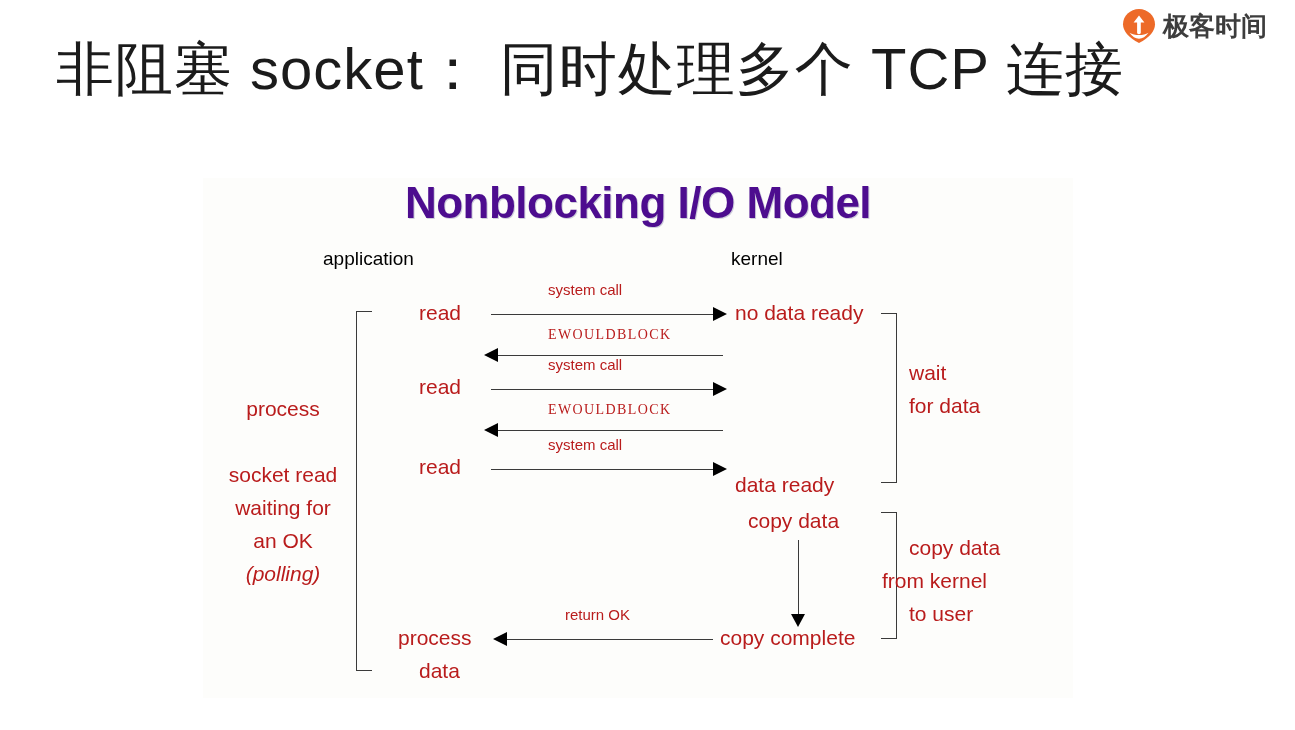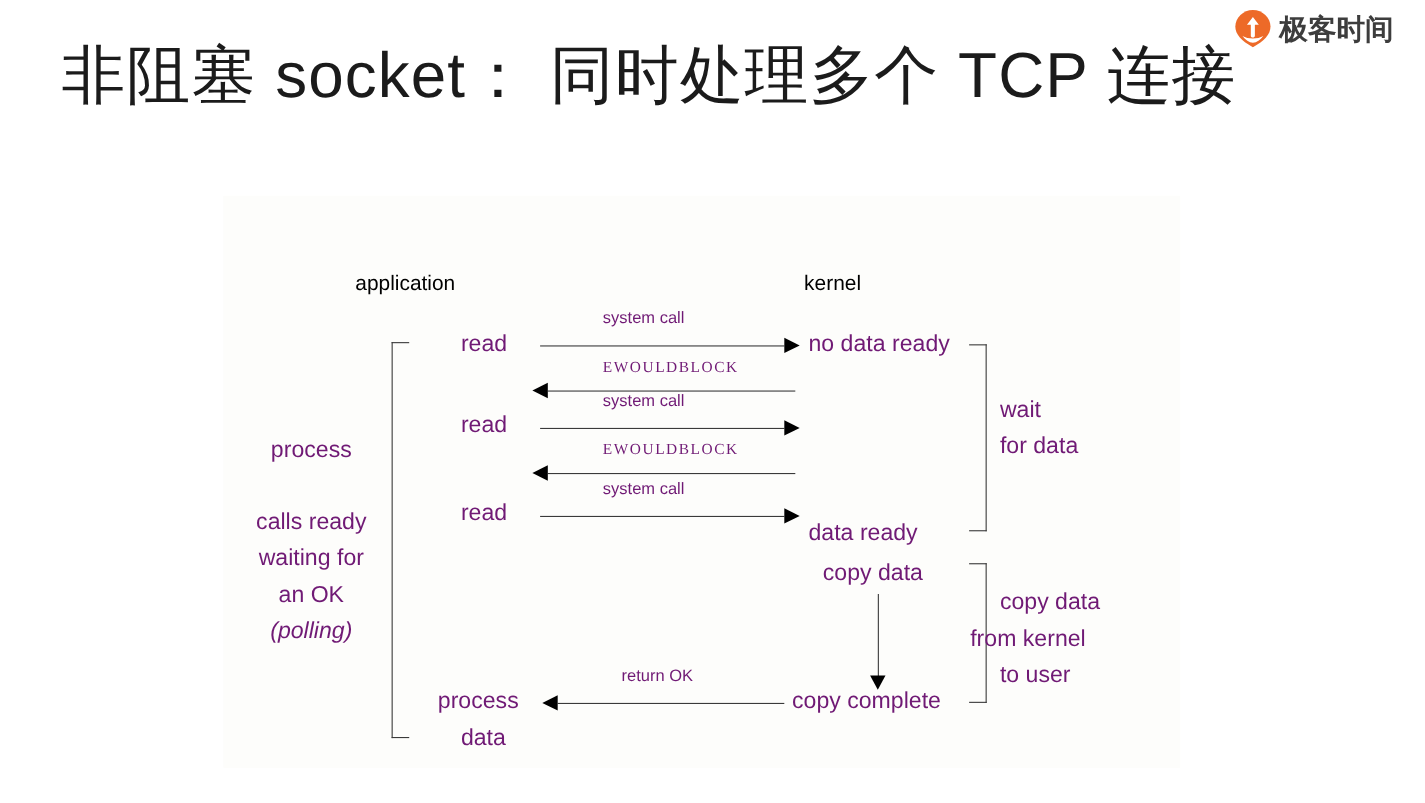--- a/index.html
+++ b/index.html
@@ -78,21 +78,21 @@
     font-size: 19px;
     font-weight: normal;
     color: #000;
   }
   .col-head.app  { left: 120px; top: 70px; }
   .col-head.krnl { left: 528px; top: 70px; }
 
   .lbl {
     position: absolute;
     font-size: 21px;
-    color: #701a75;
+    color: #b91c1c;
     white-space: nowrap;
     line-height: 1.22;
   }
   .lbl.small {
     font-size: 15px;
   }
   .lbl.mono {
     font-family: "Liberation Serif", "DejaVu Serif", serif;
     font-size: 14px;
     letter-spacing: 1.4px;
@@ -152,26 +152,27 @@
   <svg class="brand-mark" viewBox="0 0 34 36">
     <path d="M17 1 C8.2 1 1 8 1 16.2 C1 23.2 6.6 29.5 17 35 C27.4 29.5 33 23.2 33 16.2 C33 8 25.8 1 17 1 Z" fill="#ed6a28"></path>
     <path d="M17 7.5 L11.6 14.6 L15.1 14.6 L15.1 24.8 C15.1 25.6 15.8 26.2 16.9 26.2 C18.1 26.2 18.8 25.6 18.8 24.8 L18.8 14.6 L22.4 14.6 Z" fill="#ffffff"></path>
     <path d="M7.5 24.8 C10.4 28.6 13.4 30.8 17 30.8 C20.6 30.8 23.6 28.6 26.5 24.8 C23.8 26.3 20.6 27.1 17 27.1 C13.4 27.1 10.2 26.3 7.5 24.8 Z" fill="#ffffff"></path>
   </svg>
   <span class="brand-text">极客时间</span>
 </div>
 
 <div class="diagram">
 
+  <div class="d-title">Nonblocking I/O Model</div>
 
   <div class="col-head app">application</div>
   <div class="col-head krnl">kernel</div>
 
   <div class="lbl center" style="left:10px; top:218px; width:140px;">process</div>
-  <div class="lbl center" style="left:5px; top:284px; width:150px;">calls ready</div>
+  <div class="lbl center" style="left:5px; top:284px; width:150px;">socket read</div>
   <div class="lbl center" style="left:5px; top:317px; width:150px;">waiting for</div>
   <div class="lbl center" style="left:15px; top:350px; width:130px;">an OK</div>
   <div class="lbl center ital" style="left:10px; top:383px; width:140px;">(polling)</div>
 
   <div class="bracket left-open" style="left:153px; top:133px; width:16px; height:360px;"></div>
 
   <div class="lbl" style="left:216px; top:122px;">read</div>
 
   <div class="lbl small" style="left:345px; top:103px;">system call</div>
   <div class="hline" style="left:288px; top:136px; width:222px;"></div>

